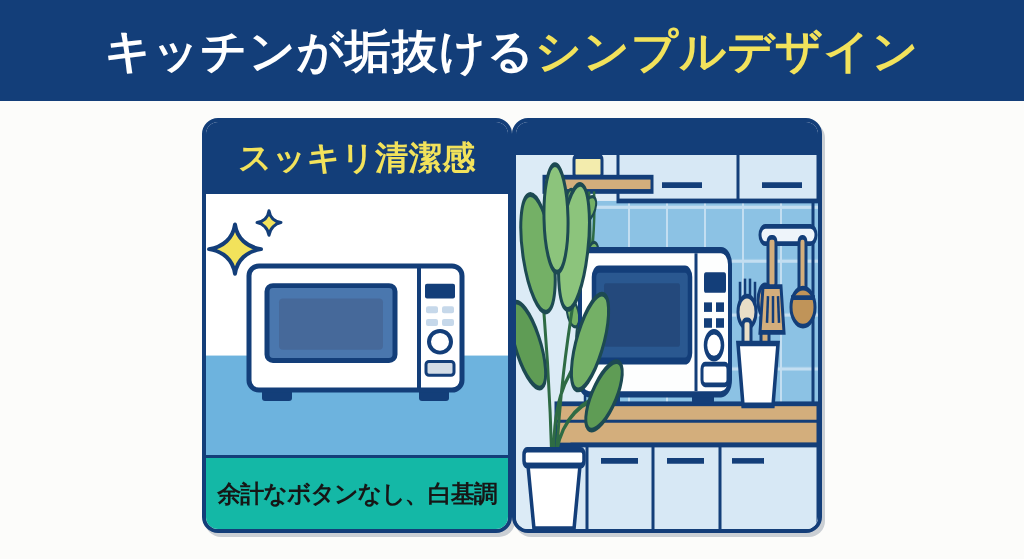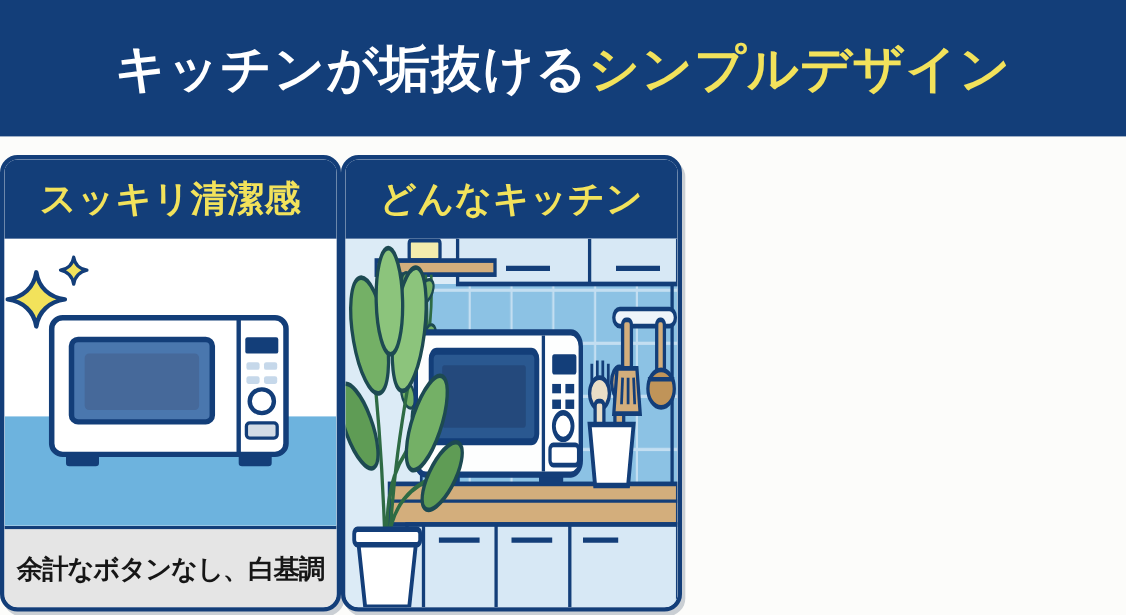--- a/index.html
+++ b/index.html
@@ -5,55 +5,55 @@
   html,body{margin:0;padding:0;}
   body{
     width:1024px;height:559px;overflow:hidden;
     background:var(--page-bg,#fcfcfa);
     font-family:"Liberation Sans","DejaVu Sans",sans-serif;
   }
   .stage{position:relative;width:1024px;height:559px;}
 
   
   .banner{
-    height:124px;background:var(--navy,#133e79);
+    height:101px;background:var(--navy,#133e79);
     display:flex;align-items:center;justify-content:center;
   }
   .banner .title{
     font-size:46px;font-weight:900;letter-spacing:1px;line-height:1;
     white-space:nowrap;
   }
   .seg{display:inline;}
   .seg-white{color:#ffffff;}
   .seg-yellow{color:var(--yellow,#f2e25b);}
 
   
   .cards{
-    display:flex;margin-top:17px;
+    display:flex;justify-content:center;margin-top:17px;
   }
   .card{
     width:310px;height:415px;box-sizing:border-box;
     background:#ffffff;border:4px solid var(--navy,#133e79);
     border-radius:16px;overflow:hidden;
     display:flex;flex-direction:column;
     box-shadow:3px 4px 0 rgba(142,152,166,.45);
   }
   .card-header{
     background:var(--navy,#133e79);
     display:flex;flex-direction:column;align-items:center;justify-content:center;
     padding:17px 4px 16px 4px;
   }
   .card-heading{
     font-size:33px;font-weight:900;line-height:1.18;text-align:center;
     letter-spacing:0.5px;white-space:nowrap;
   }
   .card-illustration{flex:1;position:relative;min-height:0;}
   .card-illustration svg{position:absolute;inset:0;width:100%;height:100%;display:block;}
   .card-caption{
-    height:74px;box-sizing:border-box;background:#e5e5e5;
+    height:74px;box-sizing:border-box;background:#14b8a6;
     border-top:3px solid var(--navy,#133e79);
     display:flex;align-items:center;justify-content:center;
     font-size:24px;font-weight:800;color:var(--caption-text,#161616);
     letter-spacing:-1px;white-space:nowrap;
   }
 </style>
 </head>
 <body>
 
 <div class="stage">
@@ -98,23 +98,20 @@
             <rect x="220" y="170" width="28" height="14" rx="3" fill="var(--btn-gray)" stroke="var(--navy)" stroke-width="3"></rect>
           </g>
         </svg>
       </div>
       <div class="card-caption">余計なボタンなし、白基調</div>
     </div>
 
 
     <div class="card">
       <div class="card-header">
-        <div class="card-heading">
-          <span class="seg seg-yellow">どんなキッチン</span>
-        </div>
       </div>
       <div class="card-illustration">
         <svg viewBox="0 0 302 236" preserveAspectRatio="none">
           <defs>
             <pattern id="tiles" width="38" height="34" patternUnits="userSpaceOnUse">
               <rect width="38" height="34" fill="var(--tile)"></rect>
               <path d="M0,33.5 H38 M37.5,0 V34" stroke="var(--grout)" stroke-width="3" fill="none"></path>
             </pattern>
           </defs>
           <rect x="0" y="0" width="302" height="236" fill="var(--wall)"></rect>

